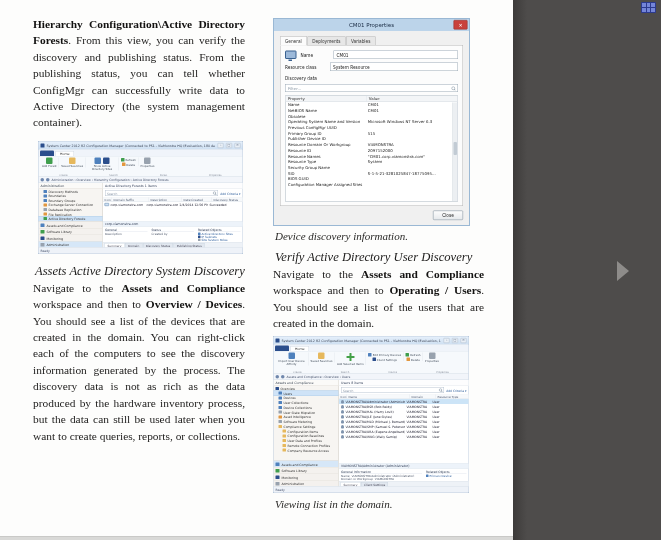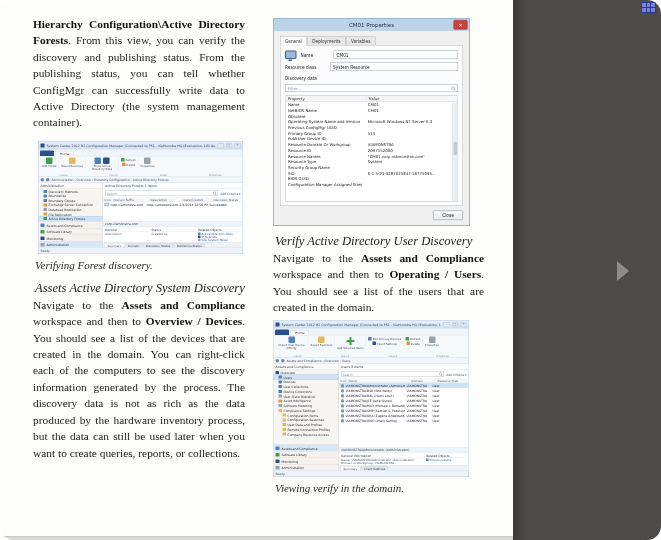--- a/index.html
+++ b/index.html
@@ -1,16 +1,16 @@
 <!DOCTYPE html>
 <html><head>
 <meta charset="utf-8">
 <style>
   html,body{margin:0;padding:0;background:#ffffff;}
-  .stage{position:relative;width:661px;height:540px;background:#fdfdfc;overflow:hidden;font-family:"Liberation Serif",serif;border-radius:14px;}
+  .stage{position:relative;width:661px;height:540px;background:#fdfdfc;overflow:hidden;font-family:"Liberation Serif",serif;}
 
   
   .side-panel{position:absolute;left:513px;top:0;width:148px;height:540px;
     background:linear-gradient(to right,#3d3b3a 0,#4e4c4b 14px,#4e4c4b 100%);}
   .page-strip{position:absolute;left:0;top:536px;width:513px;height:4px;background:#d9d9d7;border-top:1px solid #c9c9c7;box-sizing:border-box;}
   .next-btn{position:absolute;left:617px;top:261px;width:0;height:0;cursor:pointer;
     border-left:12px solid #8e8c8a;border-top:10px solid transparent;border-bottom:10px solid transparent;}
   .grid-icon{position:absolute;left:641px;top:2px;width:15px;height:11px;cursor:pointer;
     display:grid;grid-template-columns:1fr 1fr 1fr;grid-template-rows:1fr 1fr;gap:1px;
     background:#2c3a8e;padding:1px;border-radius:1px;box-sizing:border-box;}
@@ -309,21 +309,20 @@
                     <span class="pvtab">Publishing Status</span>
                   </div>
                 </div>
               </div>
             </div>
             <div class="c-status">Ready</div>
           </div>
         </div>
       </div>
 
-      <div class="caption">Verifying Forest discovery.</div>
 
       <div class="fheading">Assets Active Directory System Discovery</div>
       <p class="bodytext"><span>Navigate to the </span><b>Assets and Compliance</b><span> workspace and then to </span><b>Overview / Devices</b><span>. You should see a list of the devices that are created in the domain. You can right-click each of the computers to see the discovery information generated by the process. The discovery data is not as rich as the data produced by the hardware inventory process, but the data can still be used later when you want to create queries, reports, or collections.</span></p>
     </div>
 
     <div class="colR">
 
       <div class="fig fig2">
         <div class="fig-inner">
           <div class="dlg">
@@ -421,20 +420,21 @@
                   </div>
               </div>
             </div>
             <div class="dlg-close-row">
               <span class="dbtn">Close</span>
             </div>
           </div>
         </div>
       </div>
 
+      <div class="caption" style="margin-top:4px;">Device discovery information.</div>
 
       <div class="fheading" style="margin-top:8px;">Verify Active Directory User Discovery</div>
       <p class="bodytext"><span>Navigate to the </span><b>Assets and Compliance</b><span> workspace and then to </span><b>Operating / Users</b><span>. You should see a list of the users that are created in the domain.</span></p>
 
       <div class="fig fig3">
         <div class="fig-inner">
           <div class="console">
             <div class="c-title">
               <span class="c-appicon"></span>
               <span class="c-title-text">System Center 2012 R2 Configuration Manager (Connected to PS1 - ViaMonstra HQ (Evaluation, 180 days left))</span>
@@ -664,21 +664,21 @@
                     <span class="pvtab">Client Settings</span>
                   </div>
                 </div>
               </div>
             </div>
             <div class="c-status">Ready</div>
           </div>
         </div>
       </div>
 
-      <div class="caption">Viewing verify in the domain.</div>
+      <div class="caption">Viewing list in the domain.</div>
     </div>
 
     <div class="page-strip"></div>
   </div>
 
   <div class="side-panel"></div>
   <div class="next-btn"></div>
   <div class="grid-icon">
       <i></i>
       <i></i>

